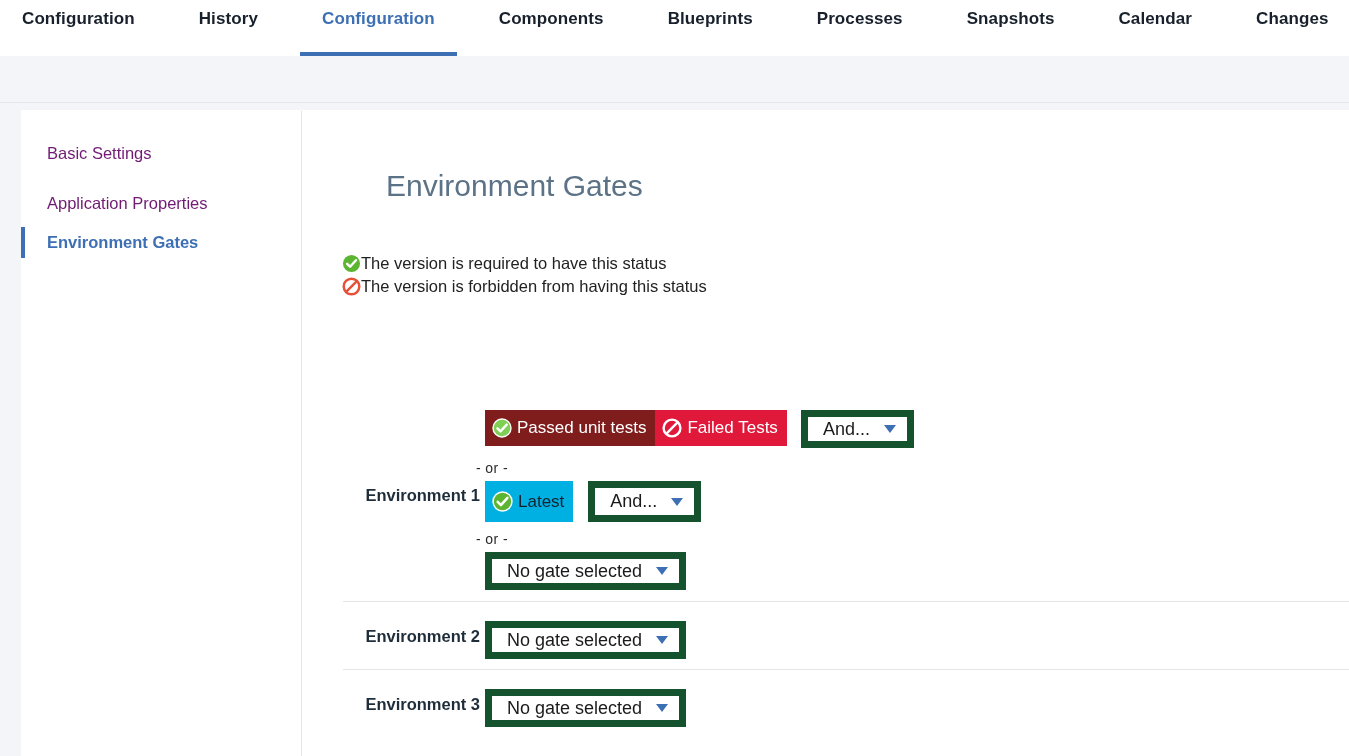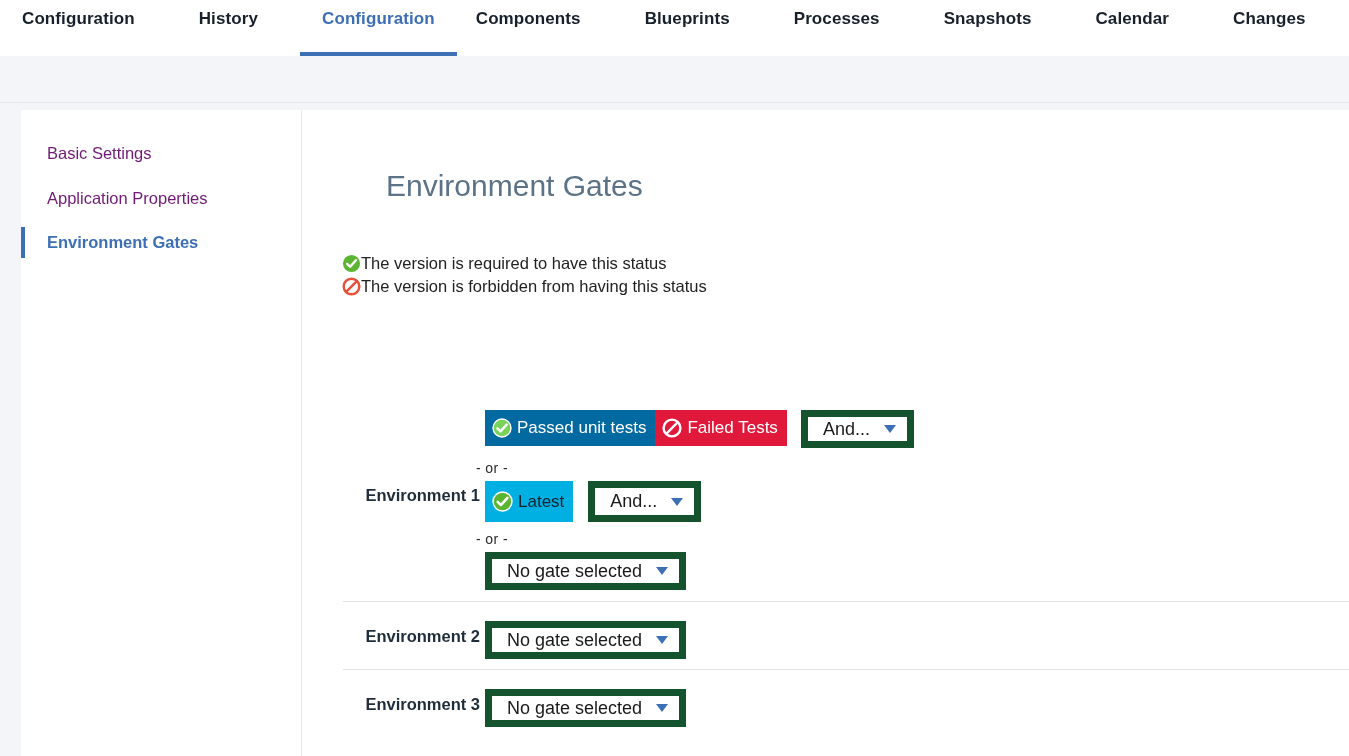--- a/index.html
+++ b/index.html
@@ -166,21 +166,21 @@
     align-items: center;
     height: 36px;
     padding: 0 9px 0 7px;
     font-size: 17px;
     color: #ffffff;
     white-space: nowrap;
     cursor: pointer;
     vertical-align: top;
   }
   .badge .blabel { margin-left: 5px; }
-  .badge.green  { background: #0369a1; }
+  .badge.green  { background: #7f1d1d; }
   .badge.red    { background: #e0183a; }
   .badge.cyan   { background: #00b0e3; color: #16212b; }
 
   
   .dd {
     display: inline-flex;
     align-items: center;
     justify-content: space-between;
     height: 38px;
     background: #ffffff;
@@ -213,21 +213,21 @@
 <div class="topnav">
   <div class="nav-item" style="margin-left:22px;">
       <span>Configuration</span>
     </div>
   <div class="nav-item" style="margin-left:64px;">
       <span>History</span>
     </div>
   <div class="nav-item active" style="margin-left:64px;">
       <span>Configuration</span>
     </div>
-  <div class="nav-item" style="margin-left:41px;">
+  <div class="nav-item" style="margin-left:64px;">
       <span>Components</span>
     </div>
   <div class="nav-item" style="margin-left:64px;">
       <span>Blueprints</span>
     </div>
   <div class="nav-item" style="margin-left:64px;">
       <span>Processes</span>
     </div>
   <div class="nav-item" style="margin-left:64px;">
       <span>Snapshots</span>
@@ -241,21 +241,21 @@
 </div>
 
 <div class="greyband"></div>
 <div class="leftrail"></div>
 <div class="card-top-gap"></div>
 
 <div class="sidebar">
   <div class="side-item" style="top:27px;">
     <span class="side-label">Basic Settings</span>
   </div>
-  <div class="side-item" style="top:72px;">
+  <div class="side-item" style="top:72px;align-items:flex-end;">
     <span class="side-label">Application Properties</span>
   </div>
   <div class="side-item active" style="top:116px;">
     <span class="side-label">Environment Gates</span>
   </div>
 </div>
 
 <div class="main">
 
   <div class="page-title">Environment Gates</div>

